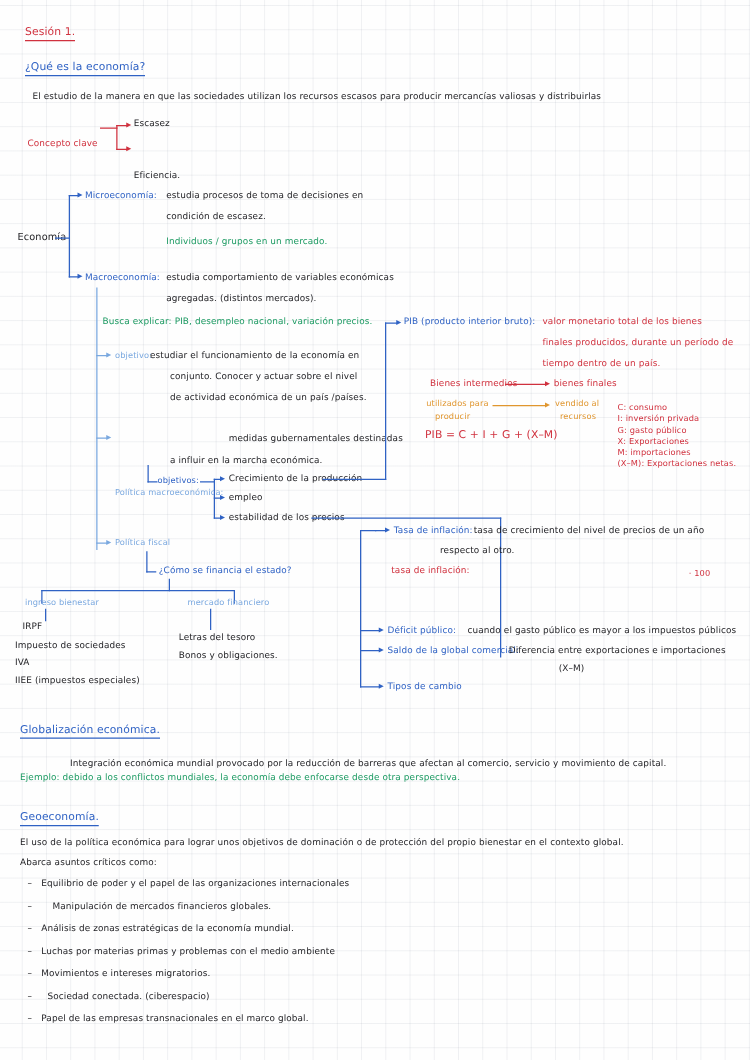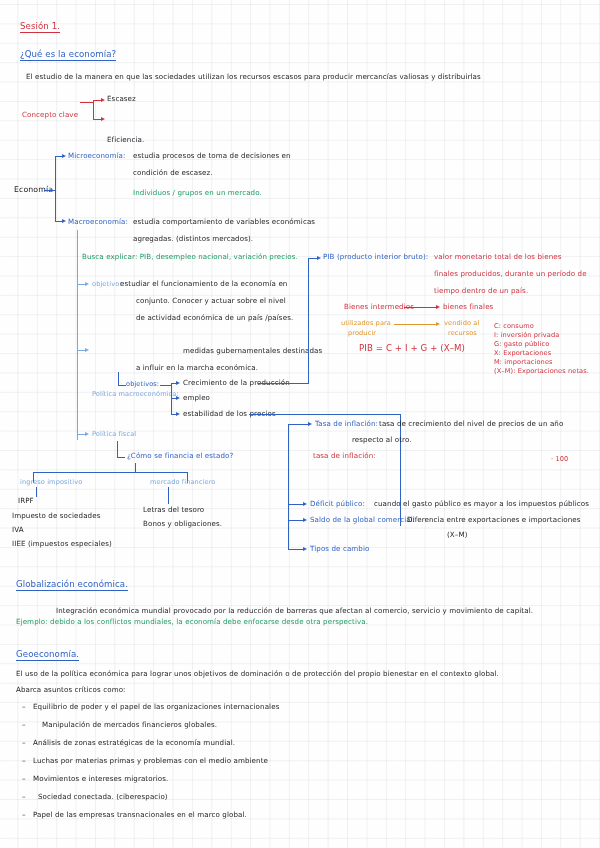--- a/index.html
+++ b/index.html
@@ -142,21 +142,21 @@
   <div class="t fs7 ink-blue-lt" style="left:92px;top:431px;">Política fiscal</div>
   <div class="ln v" style="left:117px;top:441px;height:17px;"></div>
   <div class="ln h" style="left:117px;top:457px;width:8px;"></div>
   <div class="t fs75 ink-blue" style="left:127px;top:452px;">¿Cómo se financia el estado?</div>
 
   <div class="ln v" style="left:135px;top:463px;height:10px;"></div>
   <div class="ln h" style="left:33px;top:472px;width:155px;"></div>
   <div class="ln v" style="left:33px;top:472px;height:11px;"></div>
   <div class="ln v" style="left:187px;top:472px;height:11px;"></div>
 
-  <div class="t fs7 ink-blue-lt" style="left:20px;top:479px;">ingreso impositivo</div>
+  <div class="t fs7 ink-blue-lt" style="left:20px;top:479px;">ingreso bienestar</div>
   <div class="t fs7 ink-blue-lt" style="left:150px;top:479px;">mercado financiero</div>
 
   <div class="ln v" style="left:36px;top:487px;height:10px;"></div>
   <div class="ln v" style="left:168px;top:487px;height:17px;"></div>
 
   <div class="t fs75 ink-black" style="left:18px;top:497px;">IRPF</div>
   <div class="t fs75 ink-black" style="left:12px;top:512px;">Impuesto de sociedades</div>
   <div class="t fs75 ink-black" style="left:12px;top:526px;">IVA</div>
   <div class="t fs75 ink-black" style="left:12px;top:540px;">IIEE (impuestos especiales)</div>
 
@@ -174,21 +174,21 @@
   <div class="arw red" style="left:436px;top:305px;"></div>
   <div class="t fs75 ink-red" style="left:443px;top:303px;">bienes finales</div>
 
   <div class="t fs7 ink-orange" style="left:341px;top:320px;">utilizados para</div>
   <div class="t fs7 ink-orange" style="left:348px;top:330px;">producir</div>
   <div class="ln orange h" style="left:394px;top:324px;width:43px;"></div>
   <div class="arw orange" style="left:436px;top:322px;"></div>
   <div class="t fs7 ink-orange" style="left:444px;top:320px;">vendido al</div>
   <div class="t fs7 ink-orange" style="left:448px;top:330px;">recursos</div>
 
-  <div class="t fs9 ink-red" style="left:340px;top:344px;margin-left:19px;">PIB = C + I + G + (X–M)</div>
+  <div class="t fs9 ink-red" style="left:340px;top:344px;">PIB = C + I + G + (X–M)</div>
 
   <div class="t fs7 ink-red" style="left:494px;top:323px;">C: consumo</div>
   <div class="t fs7 ink-red" style="left:494px;top:332px;">I: inversión privada</div>
   <div class="t fs7 ink-red" style="left:494px;top:341px;">G: gasto público</div>
   <div class="t fs7 ink-red" style="left:494px;top:350px;">X: Exportaciones</div>
   <div class="t fs7 ink-red" style="left:494px;top:359px;">M: importaciones</div>
   <div class="t fs7 ink-red" style="left:494px;top:368px;">(X–M): Exportaciones netas.</div>
 
   <div class="ln h" style="left:300px;top:424px;width:9px;"></div>
   <div class="arw" style="left:308px;top:422px;"></div>

